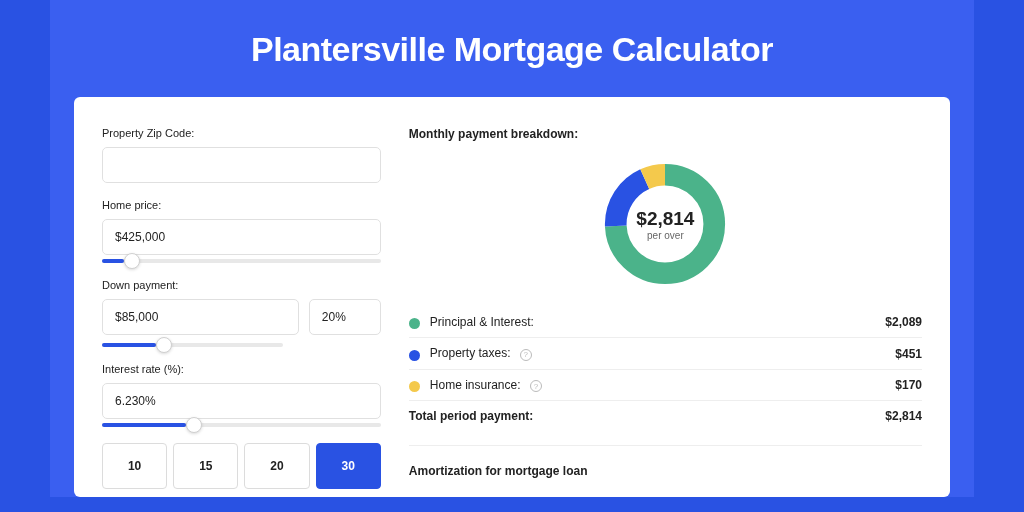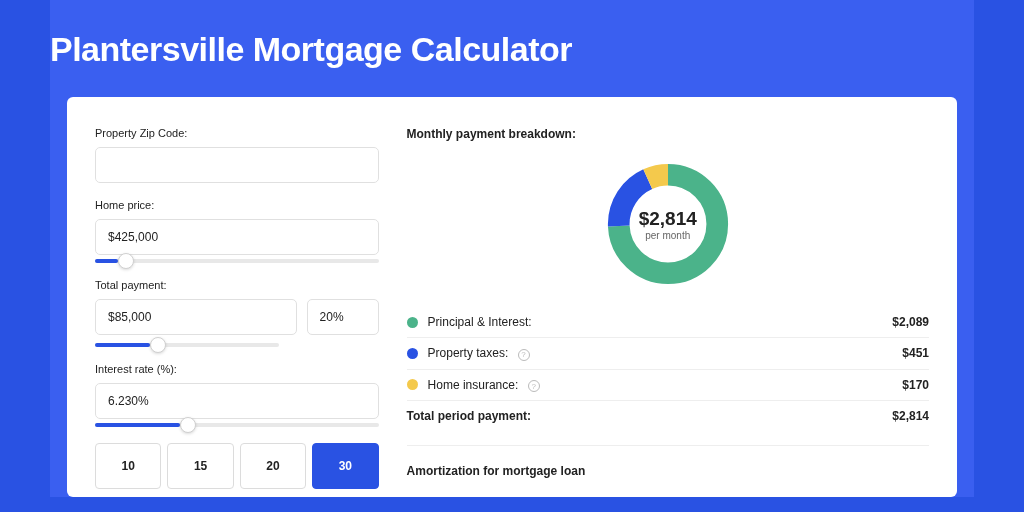--- a/index.html
+++ b/index.html
@@ -1,41 +1,41 @@
 <!DOCTYPE html>
 <html><head>
 <meta charset="utf-8">
 <style>
 *{box-sizing:border-box;margin:0;padding:0}
 body{font-family:-apple-system,BlinkMacSystemFont,"Segoe UI",Helvetica,Arial,sans-serif;background:#2952e3;width:1024px;height:512px;overflow:hidden}
 .outer{background:#2952e3;padding:0 50px}
 .inner{background:#3a5ff0;padding:30px 0 0}
-h1{color:#fff;font-size:34px;font-weight:700;margin-bottom:28px;letter-spacing:-0.5px}
-.card{background:#fff;margin:0 17px;border-radius:6px;padding:30px 28px;display:flex;gap:28px;height:400px;overflow:hidden}
+h1{color:#fff;text-align:center;font-size:34px;font-weight:700;margin-bottom:28px;letter-spacing:-0.5px}
+.card{background:#fff;margin:0 24px;border-radius:6px;padding:30px 28px;display:flex;gap:28px;height:400px;overflow:hidden}
 .left{flex:0 0 34%}
 .right{flex:1}
 .label{font-size:11px;color:#222;margin-bottom:8px}
 .field{width:100%;height:36px;border:1px solid #e0e0e0;border-radius:5px;padding:0 12px;font-size:12px;color:#222;background:#fff;margin-bottom:4px}
 .row{display:flex;gap:10px;margin-bottom:4px}
 .row .field{flex:1}
 .row .field.small{flex:0 0 72px}
 .track{position:relative;height:4px;background:#e8e8e8;border-radius:2px;margin-bottom:16px}
 .fill{position:absolute;left:0;top:0;height:4px;background:#2952e3;border-radius:2px}
 .thumb{position:absolute;top:-6px;width:16px;height:16px;background:#fff;border:1px solid #d0d0d0;border-radius:50%;box-shadow:0 1px 3px rgba(0,0,0,.15)}
 .btngroup{display:flex;gap:6px;margin-bottom:20px}
 .pbtn{flex:1;height:46px;border:1px solid #dcdcdc;background:#fff;border-radius:4px;font-size:12px;font-weight:600;color:#222;cursor:pointer}
 .pbtn.selected{background:#2952e3;color:#fff;border-color:#2952e3}
 .section-title{font-size:12px;font-weight:700;color:#222;margin-bottom:18px}
 .donut-wrap{display:flex;justify-content:center;margin-bottom:18px}
 .donut{position:relative;width:130px;height:130px}
 .donut svg{width:130px;height:130px;transform:rotate(-90deg)}
 .donut-center{position:absolute;left:0;top:0;width:130px;height:130px;display:flex;flex-direction:column;align-items:center;justify-content:center}
 .donut-center .amt{font-size:19px;font-weight:700;color:#222}
 .donut-center .pm{font-size:10px;color:#666}
-.line{display:flex;align-items:center;font-size:12px;color:#222;padding:8px 0}
+.line{display:flex;align-items:flex-end;font-size:12px;color:#222;padding:8px 0}
 .line.bd{border-bottom:1px solid #eee}
 .dot{width:11px;height:11px;border-radius:50%;margin-right:10px;flex:none}
 .lname{flex:1}
 .info{width:12px;height:12px;border:1px solid #bbb;border-radius:50%;margin-left:6px;font-size:8px;color:#bbb;display:inline-flex;align-items:center;justify-content:center}
 .val{font-weight:600}
 .total{font-weight:700}
 .amort{border-top:1px solid #eee;margin-top:14px;padding-top:18px}
 .amort-text{font-size:11px;color:#666;line-height:1.5;margin-top:10px}
 </style>
 </head>
@@ -53,21 +53,21 @@
         <input class="field" value="" style="">
         <div style="height:12px"></div>
 
         <div class="label">Home price:</div>
         <input class="field" value="$425,000" style="">
         <div class="track">
           <div class="fill" style="width:8%"></div>
           <div class="thumb" style="left:8%"></div>
         </div>
 
-        <div class="label">Total payment:</div>
+        <div class="label">Down payment:</div>
         <div class="row">
           <input class="field" value="$85,000" style="">
           <input class="field small" value="20%" style="">
         </div>
         <div class="track" style="width:65%">
           <div class="fill" style="width:30%"></div>
           <div class="thumb" style="left:30%"></div>
         </div>
 
         <div class="label">Interest rate (%):</div>
@@ -92,21 +92,21 @@
 
         <div class="donut-wrap">
           <div class="donut">
             <svg viewBox="0 0 42 42">
               <circle cx="21" cy="21" r="15.915" fill="none" stroke="#4bb38a" stroke-width="7" stroke-dasharray="74.2 25.8" stroke-dashoffset="0"></circle>
               <circle cx="21" cy="21" r="15.915" fill="none" stroke="#2952e3" stroke-width="7" stroke-dasharray="18.9 81.1" stroke-dashoffset="-74.2"></circle>
               <circle cx="21" cy="21" r="15.915" fill="none" stroke="#f4c94c" stroke-width="7" stroke-dasharray="6.9 93.1" stroke-dashoffset="-93.1"></circle>
             </svg>
             <div class="donut-center">
               <div class="amt">$2,814</div>
-              <div class="pm">per month</div>
+              <div class="pm">per over</div>
             </div>
           </div>
         </div>
 
         <div class="line bd">
           <span class="dot" style="background:#4bb38a"></span>
           <span class="lname">Principal &amp; Interest:</span>
           <span class="val">$2,089</span>
         </div>
         <div class="line bd">

